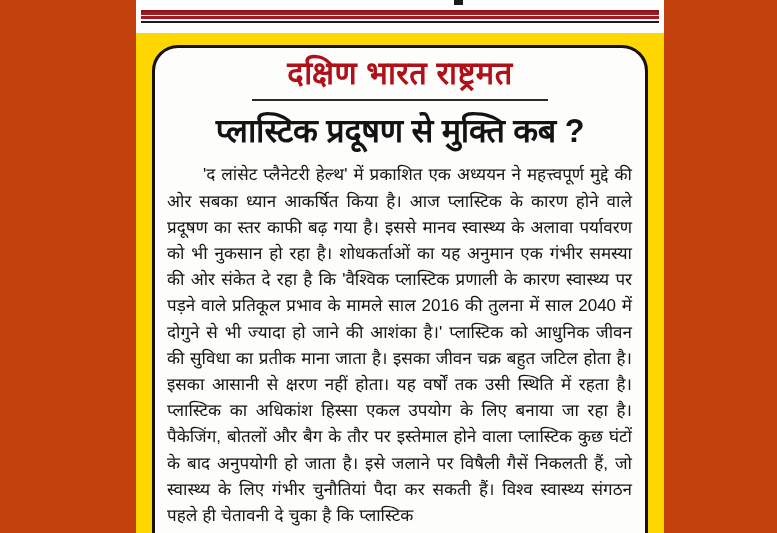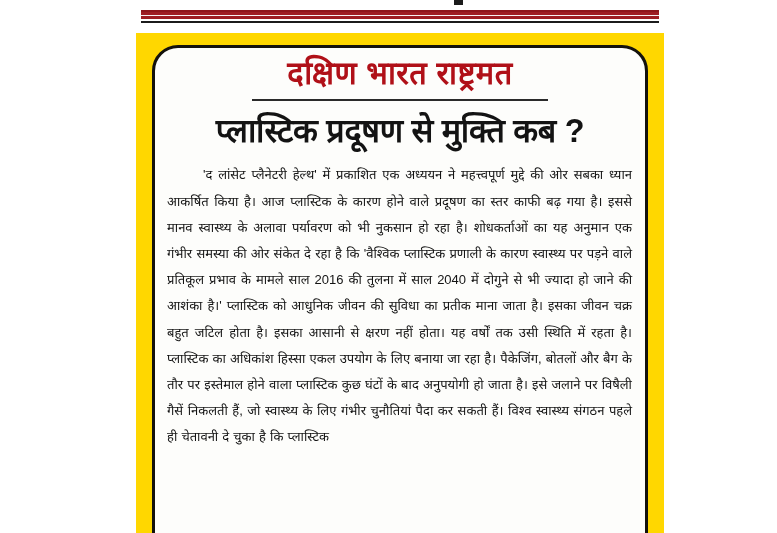--- a/index.html
+++ b/index.html
@@ -12,21 +12,21 @@
     height: 533px;
     overflow: hidden;
     font-family: "Liberation Sans", sans-serif;
   }
 
   
   .page {
     position: relative;
     width: 777px;
     height: 533px;
-    background: #ffffff;
+    background: #c2410c;
   }
 
   
   .scan-column {
     position: absolute;
     left: 136px;
     top: 0;
     width: 528px;
     height: 533px;
     background: #ffffff;
@@ -130,21 +130,21 @@
     color: #131313;
     line-height: 1.2;
     white-space: nowrap;
     letter-spacing: -0.3px;
     transform: scaleX(0.98);
   }
 
   
   .article-body {
     margin: 12px 13px 0 12px;
-    font-size: 13px;
+    font-size: 17px;
     line-height: 26.2px;
     color: #131313;
     text-align: justify;
     text-justify: inter-word;
     text-indent: 36px;
     word-spacing: 0.5px;
   }
 </style>
 </head>
 <body>

